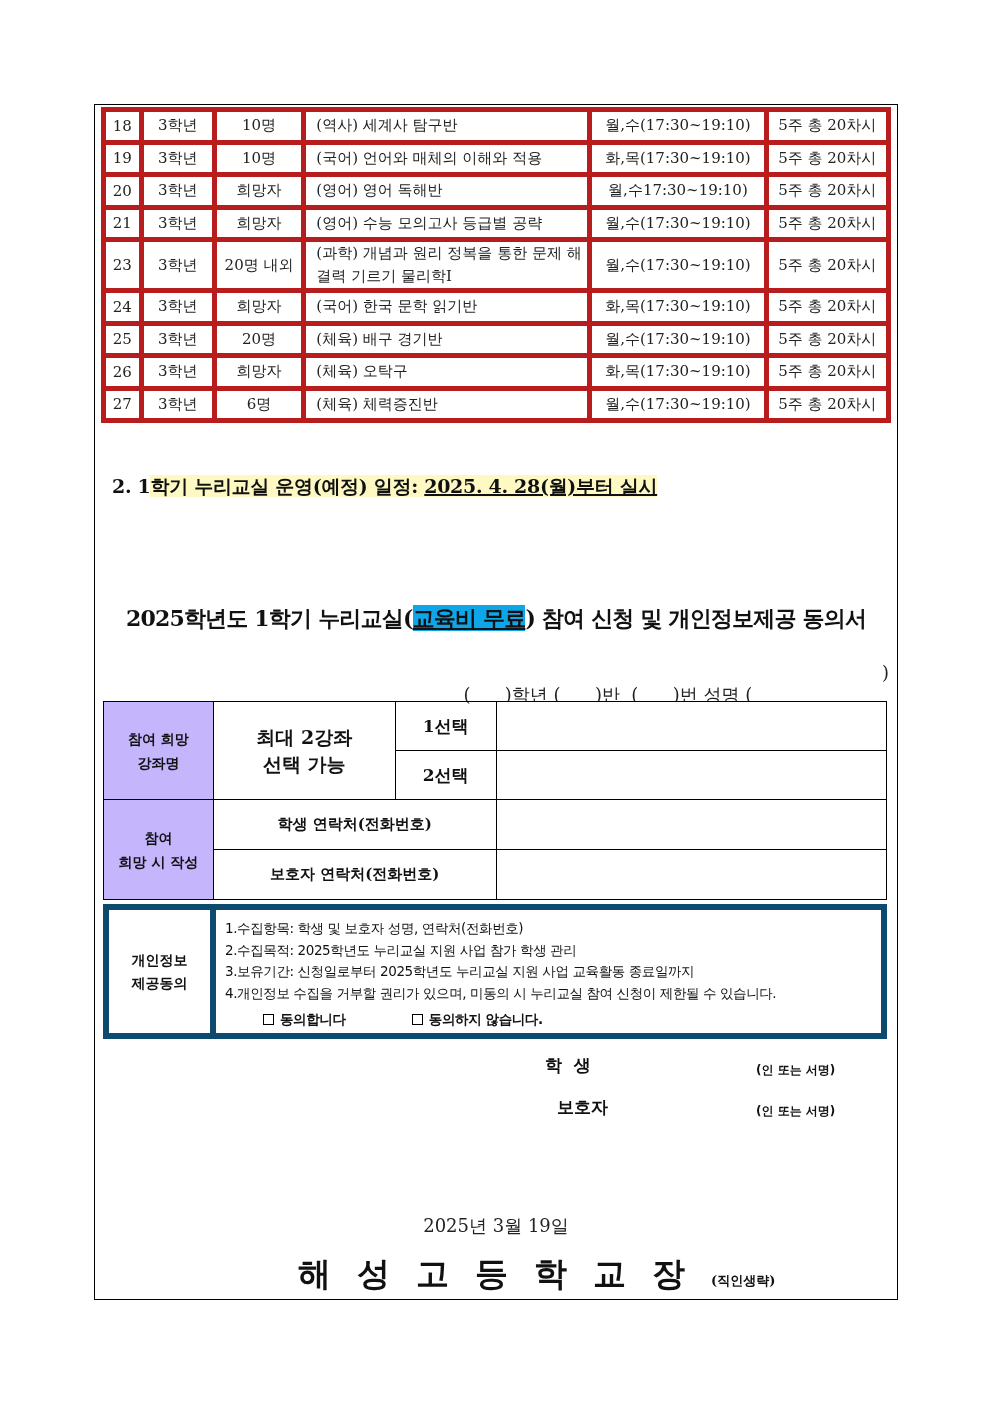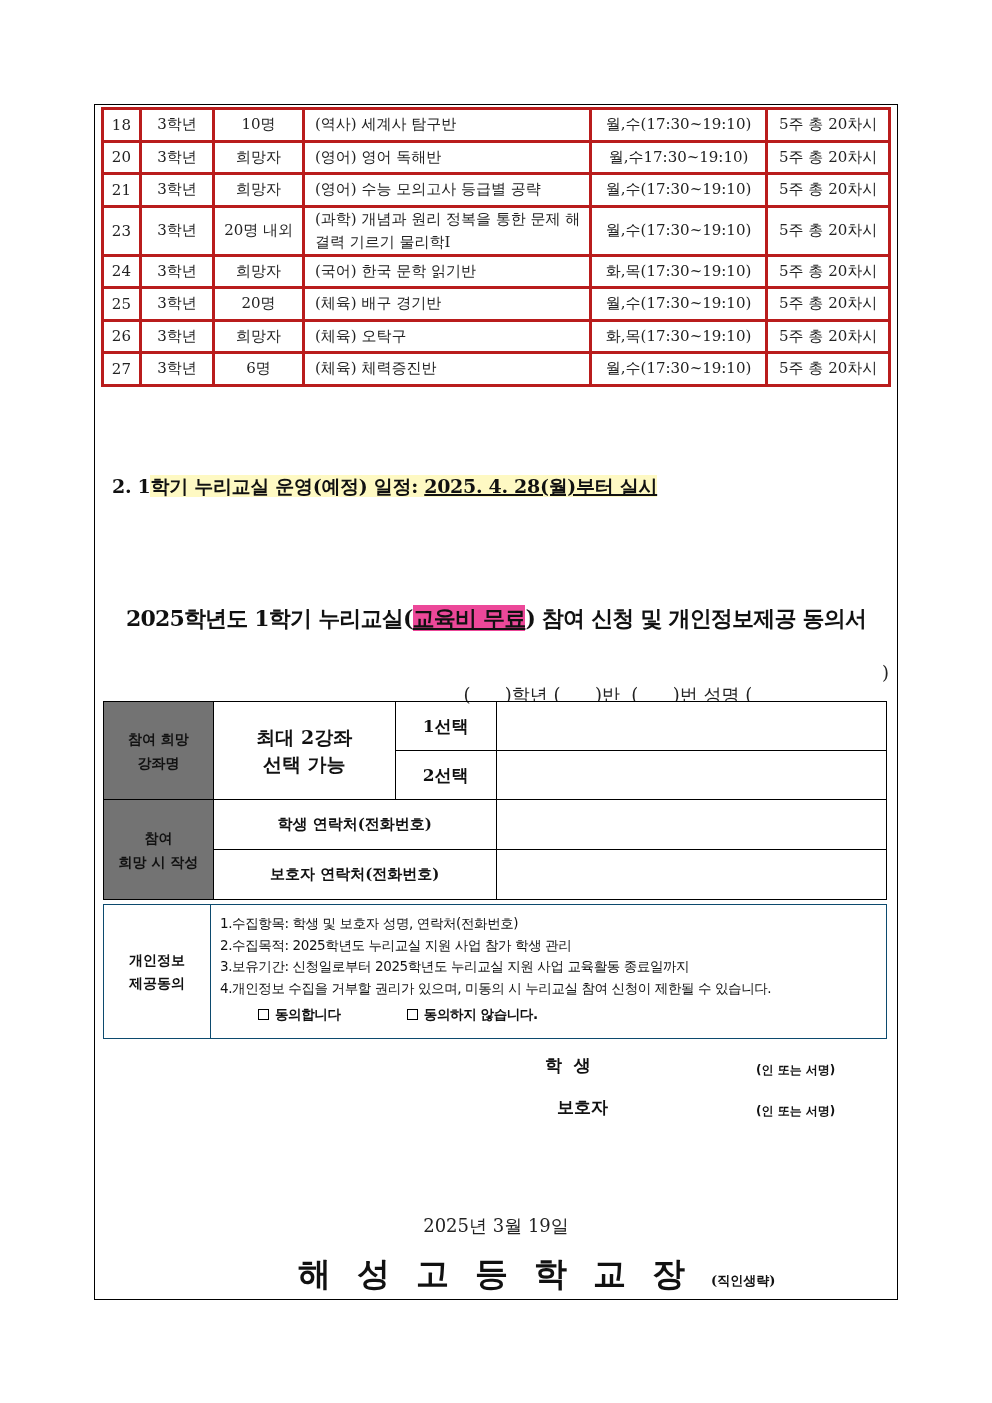--- a/index.html
+++ b/index.html
@@ -11,21 +11,21 @@
     border: 1px solid #000;
   }
 
   
   .course-table {
     position: absolute; left: 101px; top: 107px; width: 790px;
     border-collapse: collapse; border: 2px solid #000;
     font-family: "DejaVu Serif", serif; font-size: 15px; color: #222;
   }
   .course-table td {
-    border: 3px solid #b91c1c; height: 32.5px; padding: 0 4px; white-space: nowrap;
+    border: 5px solid #b91c1c; height: 32.5px; padding: 0 4px; white-space: nowrap;
   }
   .course-table td.c { text-align: center; }
   .course-table td.l { text-align: left; padding-left: 10px; }
   .course-table tr.tall td { height: 48px; }
   .course-table td.wrap { white-space: normal; line-height: 23px; }
   .col-no { width: 38px; }
   .col-grade { width: 74px; }
   .col-cap { width: 90px; }
   .col-name { width: 288px; }
   .col-time { width: 177px; }
@@ -35,48 +35,48 @@
     position: absolute; left: 112px; top: 474px; font-size: 19px; font-weight: bold;
     font-family: "DejaVu Serif", serif; letter-spacing: -0.3px;
   }
   .hl-green { background: #fef9c3; }
   .ul { text-decoration: underline; text-decoration-thickness: 2px; }
 
   .form-title {
     position: absolute; left: 0; width: 992px; top: 604px; text-align: center;
     font-family: "DejaVu Serif", serif; font-size: 22px; font-weight: bold; letter-spacing: -0.8px;
   }
-  .hl-lav { background: #ec4899; text-decoration: underline; }
+  .hl-lav { background: #0ea5e9; text-decoration: underline; }
 
   .student-line {
     position: absolute; left: 452px; top: 662px; font-size: 18px; color: #222;
     font-family: "DejaVu Serif", serif; white-space: pre;
   }
   .student-line .close { position: absolute; left: 430px; top: 0; }
 
   
   .app-table {
     position: absolute; left: 103px; top: 701px; width: 784px;
     border-collapse: collapse; border: 1.5px solid #000;
     font-family: "DejaVu Serif", serif; color: #111;
   }
   .app-table td { border: 1px solid #000; text-align: center; vertical-align: middle; }
-  .shade { background: #737373; font-size: 14px; font-weight: bold; line-height: 24px; }
+  .shade { background: #c4b5fd; font-size: 14px; font-weight: bold; line-height: 24px; }
   .big { font-size: 19px; line-height: 27px; font-weight: bold; }
   .sel { font-size: 17px; font-weight: bold; }
   .contact { font-size: 15px; font-weight: bold; }
   .blank { background: #fff; }
 
   
   .consent-table {
     position: absolute; left: 103px; top: 904px; width: 784px; height: 135px;
     border-collapse: collapse; border: 1.5px solid #000;
     font-family: "DejaVu Sans", sans-serif;
   }
-  .consent-table td { border: 1px solid #0c4a6e; vertical-align: middle; }
+  .consent-table td { border: 6px solid #0c4a6e; vertical-align: middle; }
   .consent-label { width: 107px; text-align: center; font-size: 14px; font-weight: bold; line-height: 23px; }
   .consent-body { padding: 8px 0 0 9px; font-size: 13.5px; line-height: 21.5px; letter-spacing: -0.4px; vertical-align: top !important; }
   .consent-options { margin-top: 5px; padding-left: 38px; font-weight: bold; font-size: 13.5px; }
   .checkbox { display: inline-block; width: 11px; height: 11px; border: 1px solid #000; vertical-align: -1px; margin-right: 6px; cursor: pointer; }
   .opt { display: inline-block; cursor: pointer; }
   .opt + .opt { margin-left: 62px; }
 
   .sign-row { position: absolute; font-family: "DejaVu Sans", sans-serif; }
   .sign-role { font-size: 17px; font-weight: bold; }
   .sign-note { font-size: 12px; font-weight: bold; }
@@ -105,20 +105,28 @@
       <col class="col-time">
       <col class="col-hours">
   </colgroup>
   <tbody>
     <tr>
       <td class="c">18</td>
       <td class="c">3학년</td>
       <td class="c">10명</td>
       <td class="l">(역사) 세계사 탐구반</td>
       <td class="c">월,수(17:30~19:10)</td>
+      <td class="c">5주 총 20차시</td>
+    </tr>
+    <tr>
+      <td class="c">19</td>
+      <td class="c">3학년</td>
+      <td class="c">10명</td>
+      <td class="l">(국어) 언어와 매체의 이해와 적용</td>
+      <td class="c">화,목(17:30~19:10)</td>
       <td class="c">5주 총 20차시</td>
     </tr>
     <tr>
       <td class="c">20</td>
       <td class="c">3학년</td>
       <td class="c">희망자</td>
       <td class="l">(영어) 영어 독해반</td>
       <td class="c">월,수17:30~19:10)</td>
       <td class="c">5주 총 20차시</td>
     </tr>

